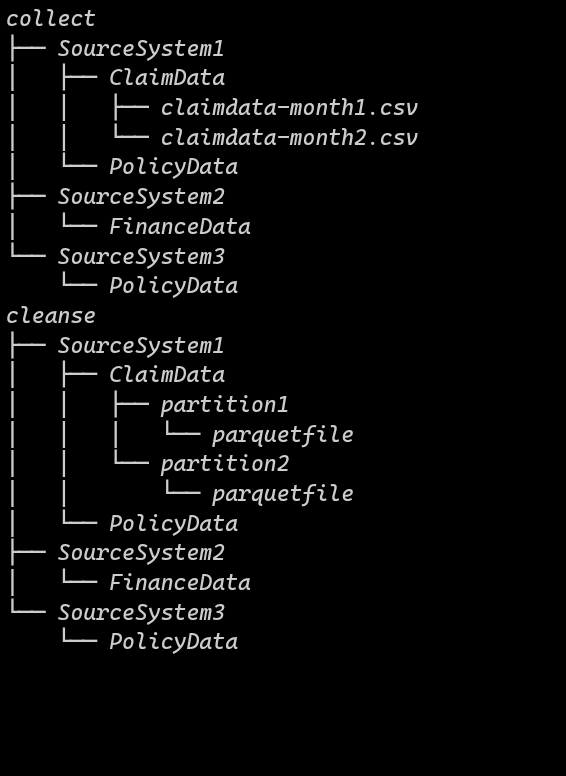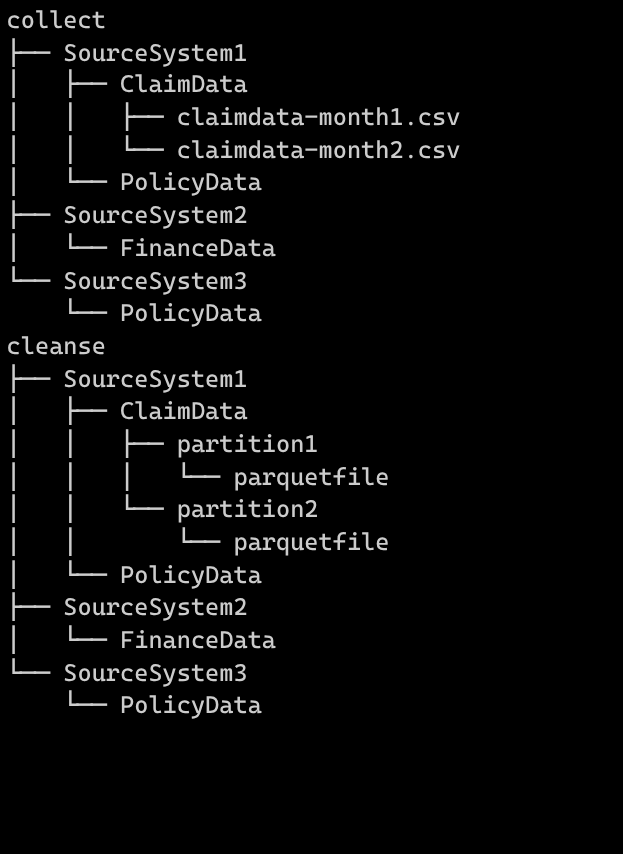--- a/index.html
+++ b/index.html
@@ -10,20 +10,21 @@
     font-family: "Cascadia Code", "Consolas", "Menlo", monospace;
     font-size: 22px;
     line-height: 1.35;
     width: 566px;
     height: 776px;
     overflow: hidden;
   }
   .terminal {
     padding: 4px 0 0 6px;
     white-space: pre;
+    font-style: italic;
   }
   .line {
     display: block;
   }
 </style>
 </head>
 <body>
 
 <div class="terminal" id="term"><span class="line"><span></span><span>collect</span></span><span class="line"><span>├── </span><span>SourceSystem1</span></span><span class="line"><span>│   ├── </span><span>ClaimData</span></span><span class="line"><span>│   │   ├── </span><span>claimdata-month1.csv</span></span><span class="line"><span>│   │   └── </span><span>claimdata-month2.csv</span></span><span class="line"><span>│   └── </span><span>PolicyData</span></span><span class="line"><span>├── </span><span>SourceSystem2</span></span><span class="line"><span>│   └── </span><span>FinanceData</span></span><span class="line"><span>└── </span><span>SourceSystem3</span></span><span class="line"><span>    └── </span><span>PolicyData</span></span><span class="line"><span></span><span>cleanse</span></span><span class="line"><span>├── </span><span>SourceSystem1</span></span><span class="line"><span>│   ├── </span><span>ClaimData</span></span><span class="line"><span>│   │   ├── </span><span>partition1</span></span><span class="line"><span>│   │   │   └── </span><span>parquetfile</span></span><span class="line"><span>│   │   └── </span><span>partition2</span></span><span class="line"><span>│   │       └── </span><span>parquetfile</span></span><span class="line"><span>│   └── </span><span>PolicyData</span></span><span class="line"><span>├── </span><span>SourceSystem2</span></span><span class="line"><span>│   └── </span><span>FinanceData</span></span><span class="line"><span>└── </span><span>SourceSystem3</span></span><span class="line"><span>    └── </span><span>PolicyData</span></span></div>
 

